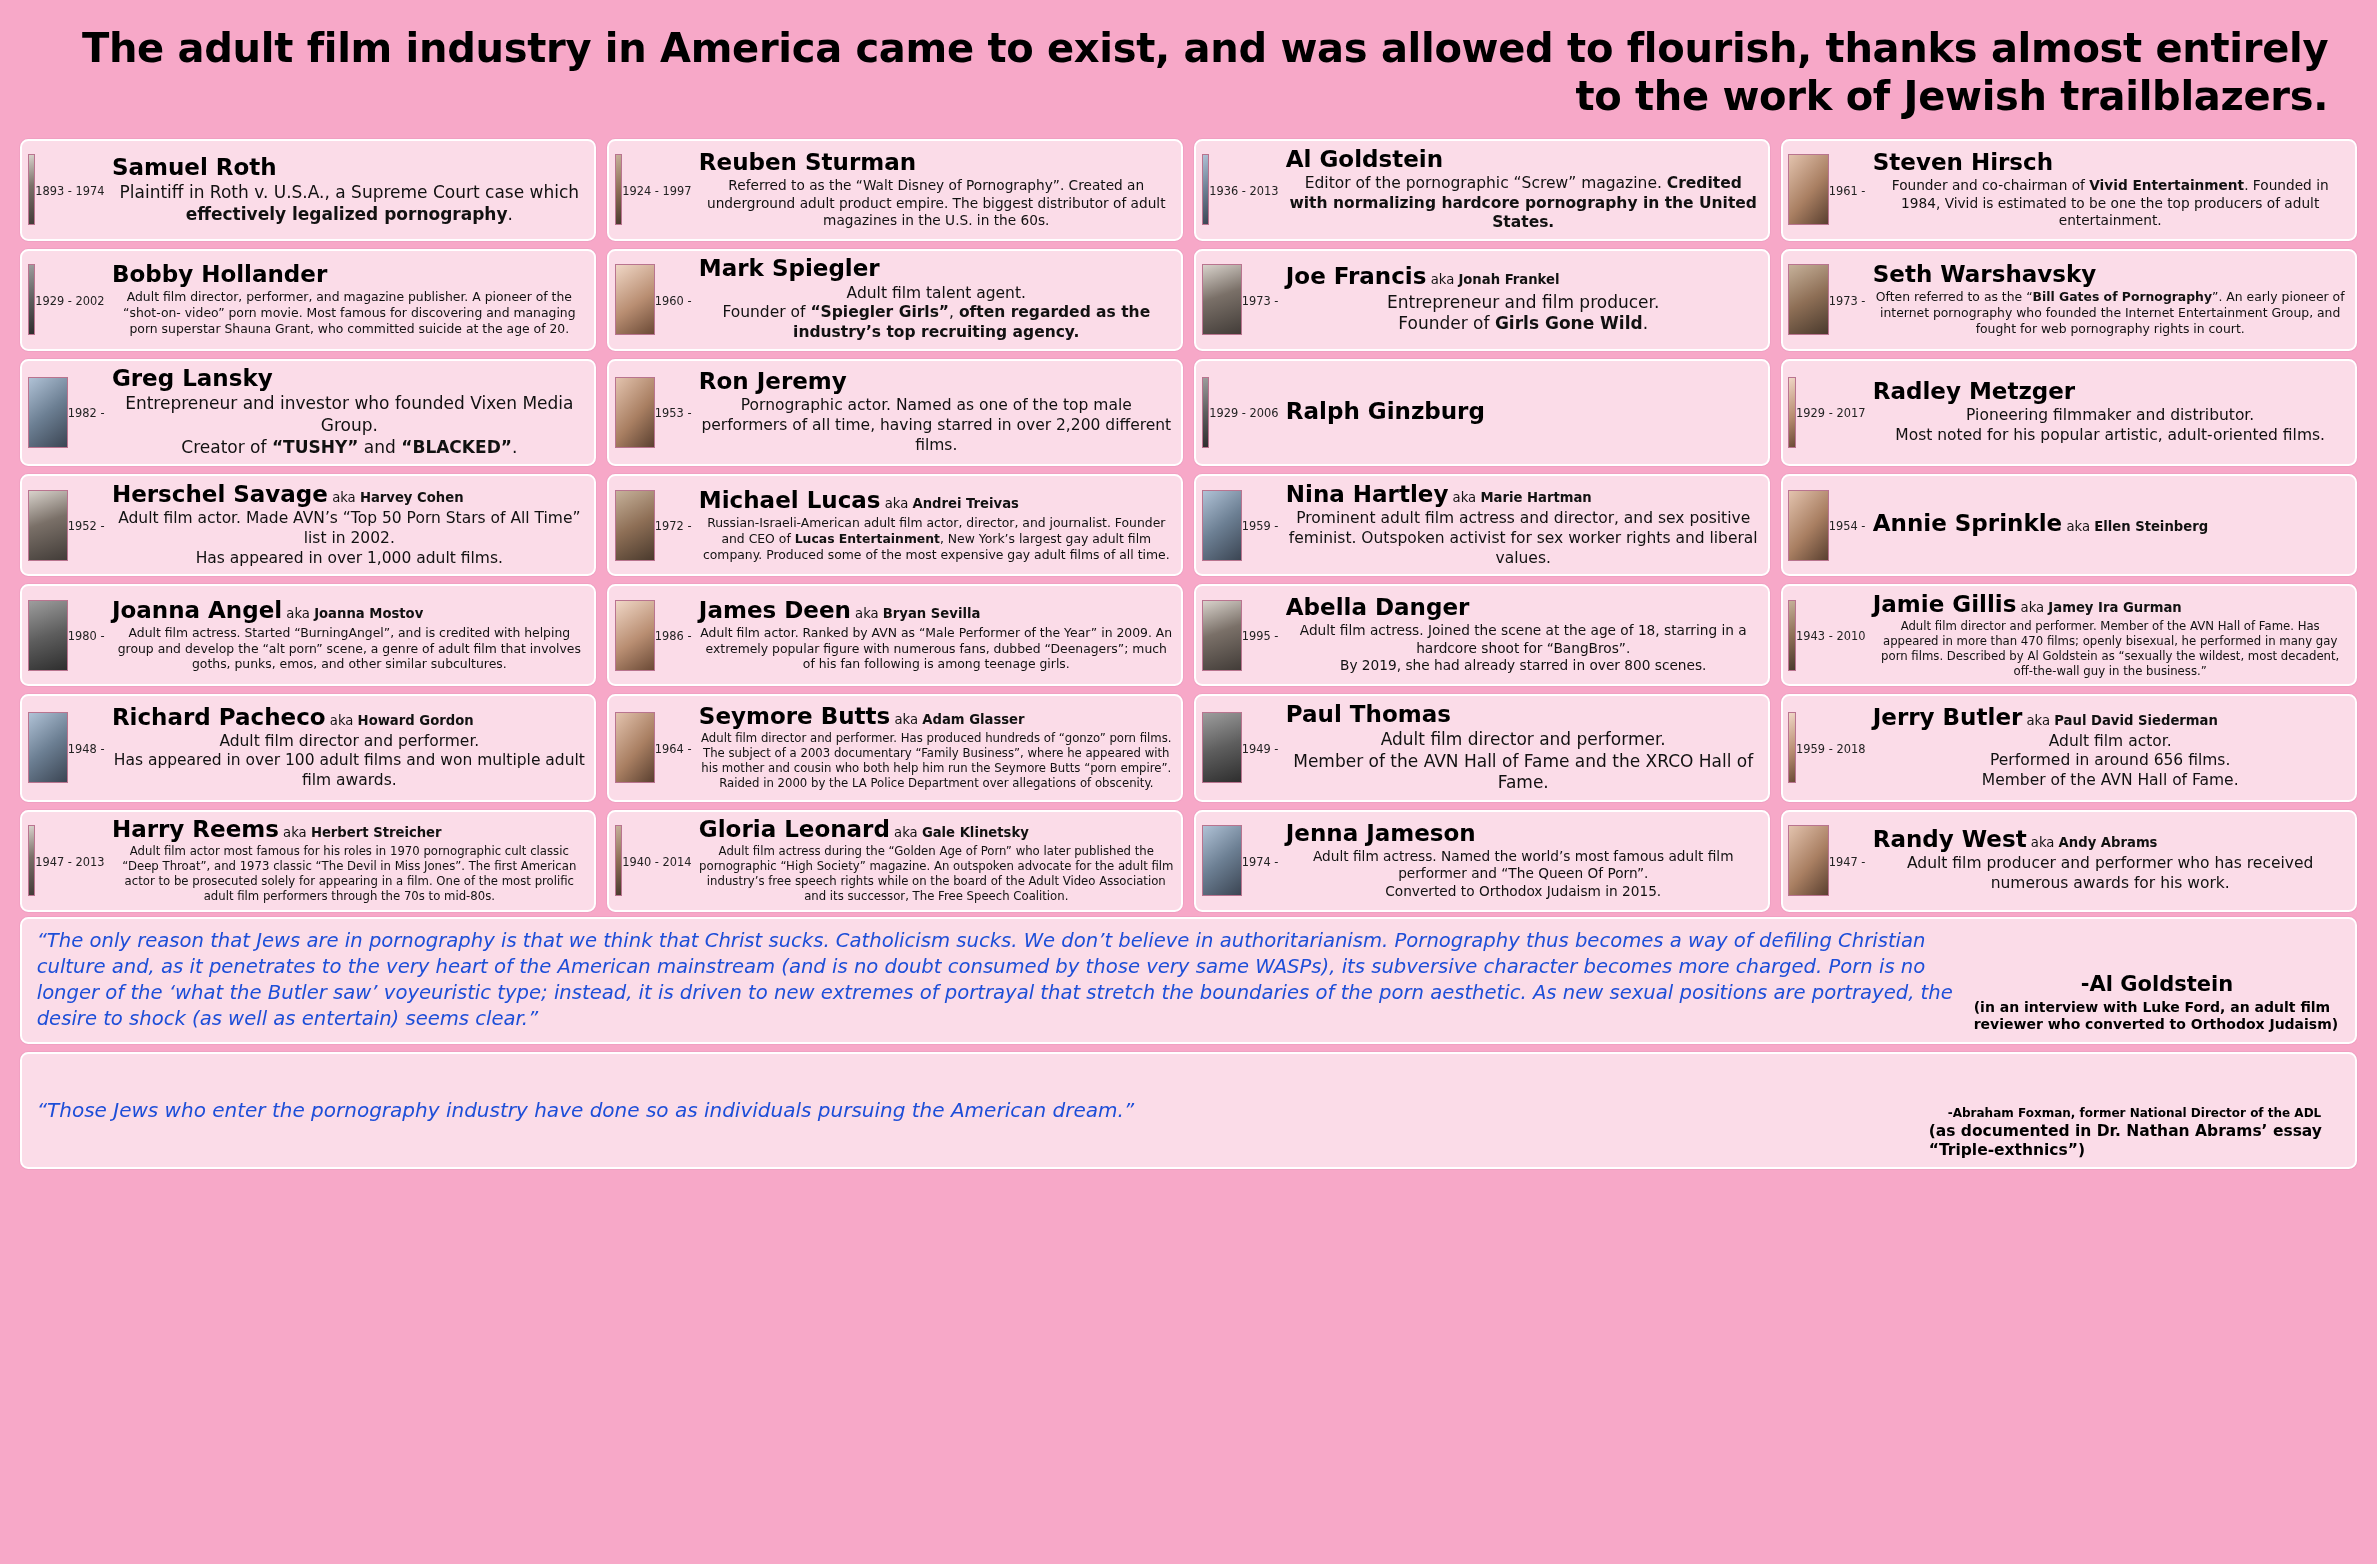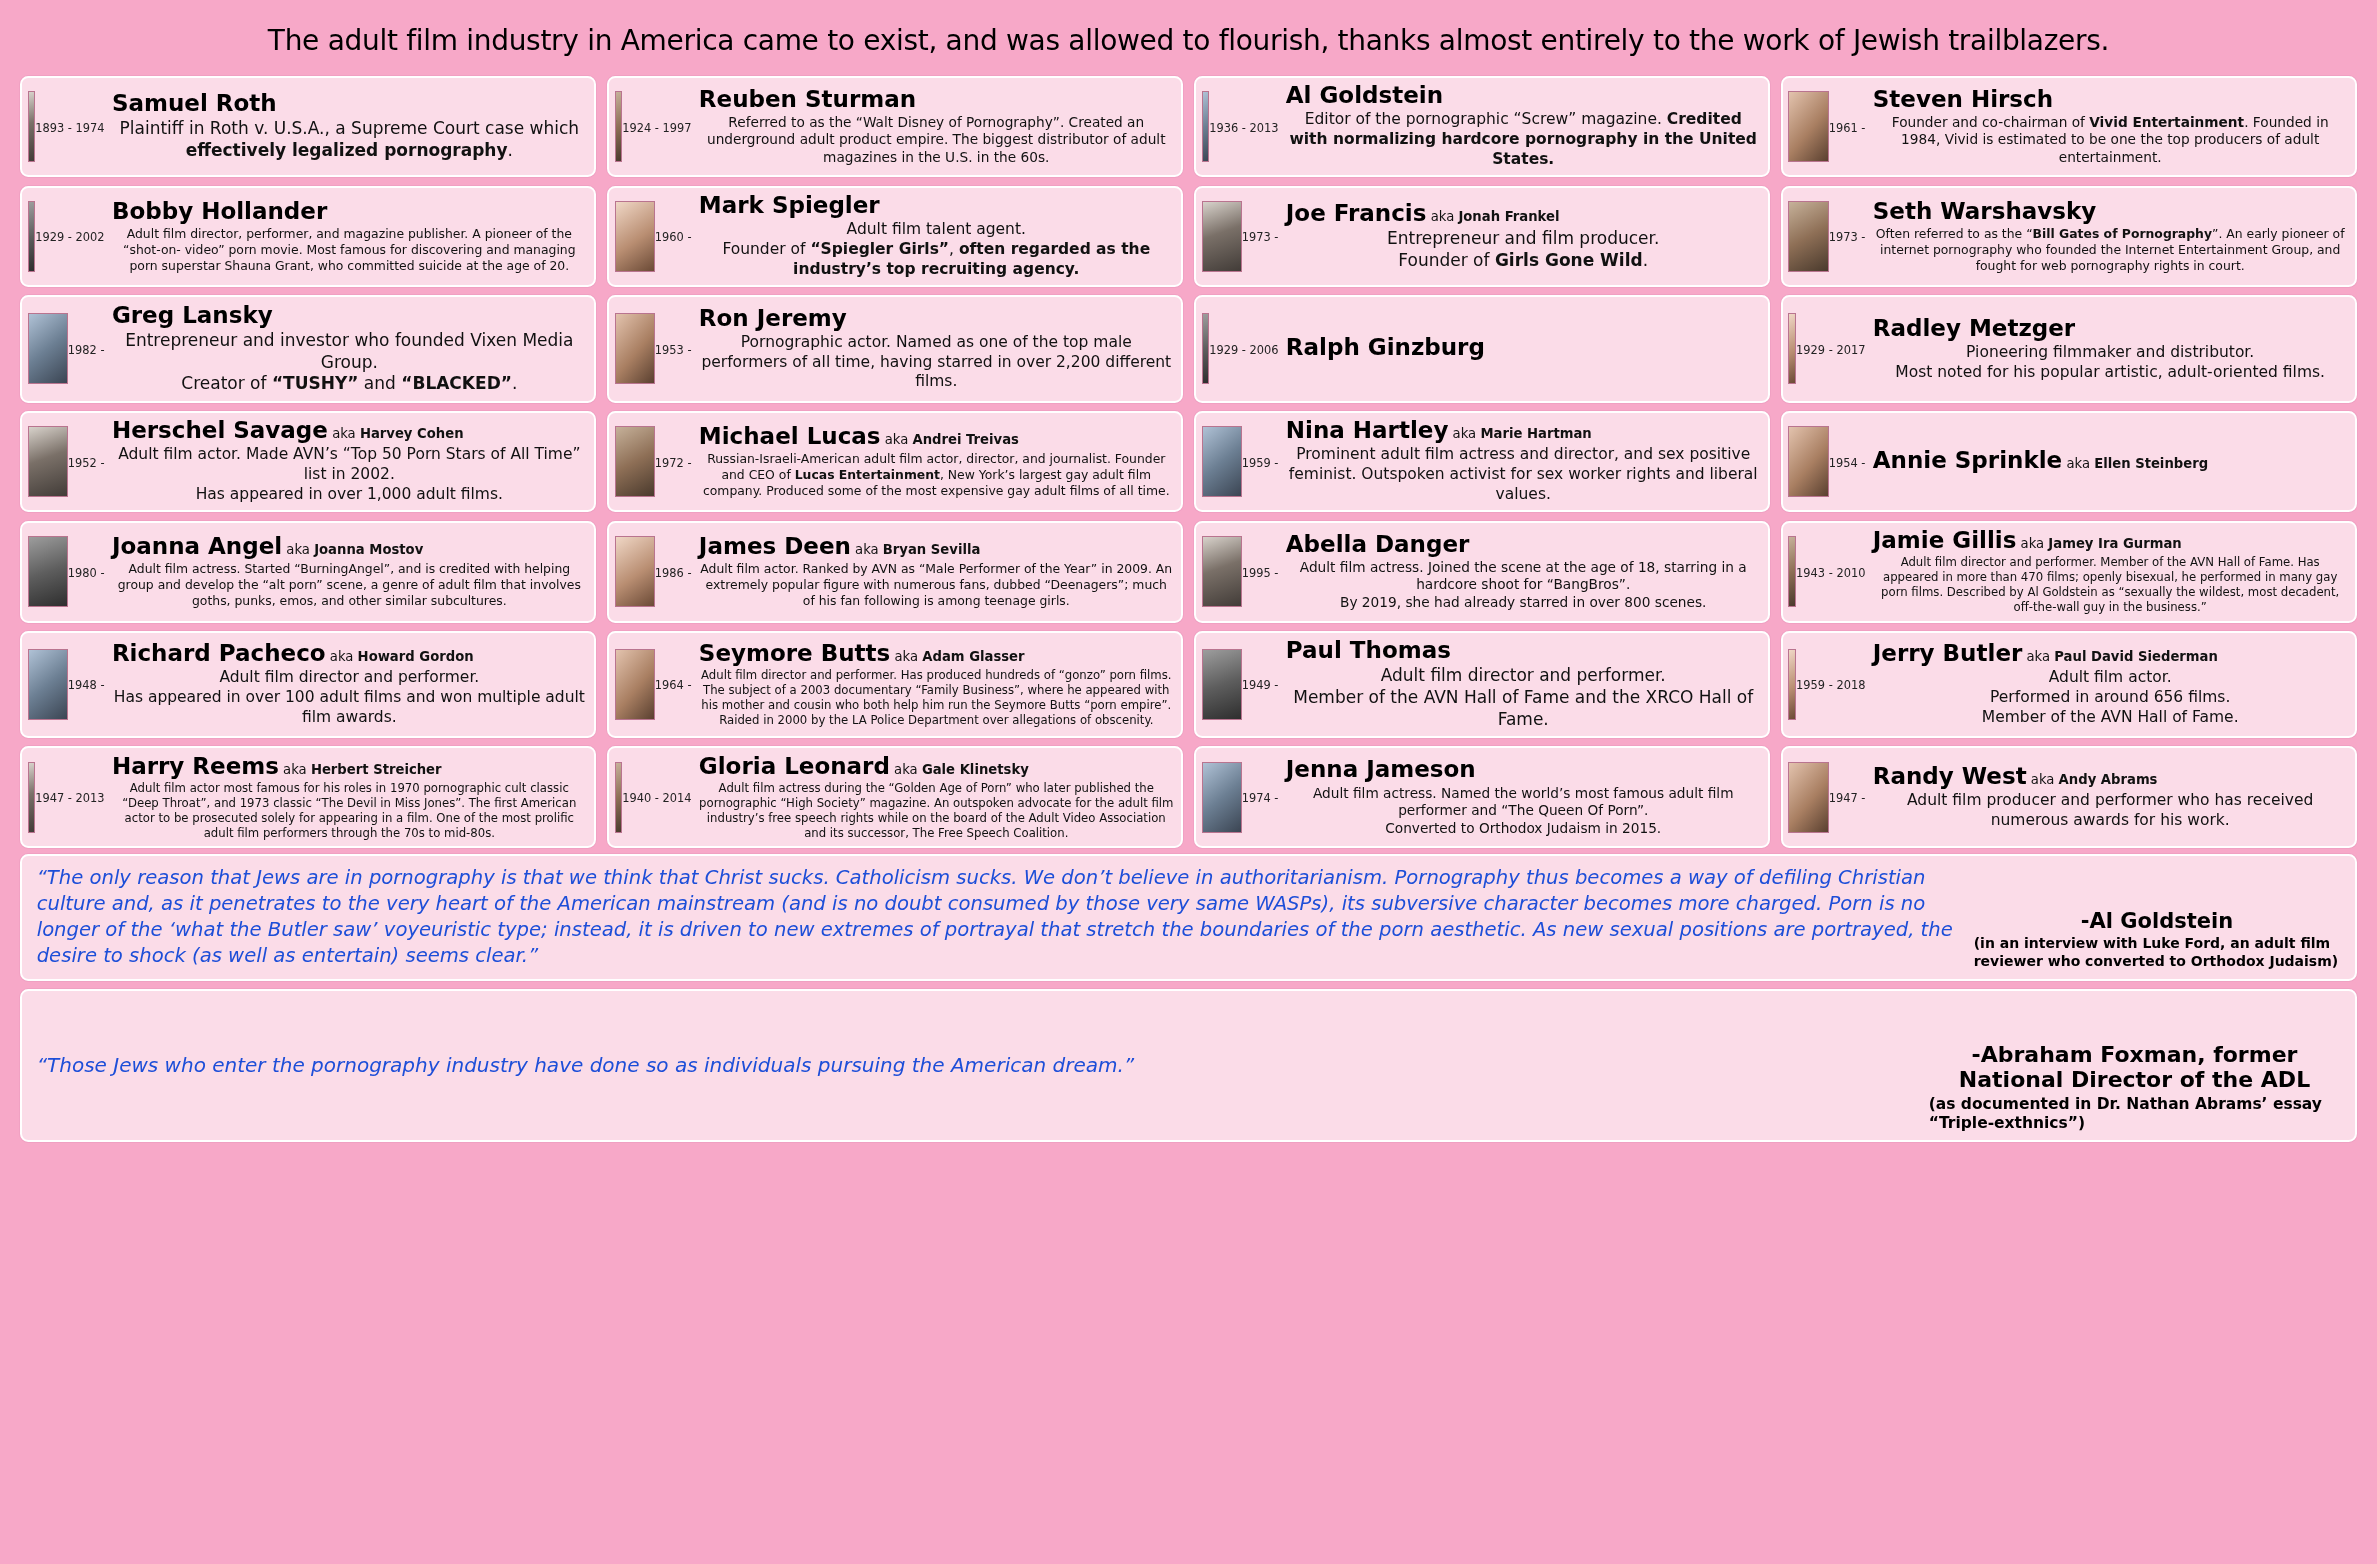--- a/index.html
+++ b/index.html
@@ -16,24 +16,24 @@
   .page {
     width: 2377px;
     height: 1564px;
     background: #f7a8c8;
     box-sizing: border-box;
     padding: 9px 12.8px 7.3px 12.8px;
     display: flex;
     flex-direction: column;
   }
   .headline {
-    text-align: center;
+    text-align: right;
     color: #000;
-    font-weight: normal;
-    font-size: 28px;
+    font-weight: bold;
+    font-size: 40px;
     line-height: 1.22;
     letter-spacing: -0.3px;
     padding: 14.6px 36px 18px 36px;
   }
   .grid {
     display: grid;
     grid-template-columns: repeat(4, 1fr);
     gap: 8.2px 11px;
     padding: 0 7.3px;
   }
@@ -152,21 +152,21 @@
     text-align: left;
     line-height: 1.22;
   }
   .quote-box.second {
     align-items: center;
     padding: 7.3px 14.6px;
     margin-bottom: 0;
   }
   .quote-box.second .quote-text { font-size: 20px; }
   .quote-box.second .attrib { width: 428px; }
-  .quote-box.second .attrib-name { font-size: 22px; text-align: center; }
+  .quote-box.second .attrib-name { font-size: 12px; text-align: center; }
   .quote-box.second .attrib-sub { font-size: 15.5px; }
   b { font-weight: bold; }
 </style>
 </head>
 <body>
 
 <div class="page">
 
   <div class="headline">The adult film industry in America came to exist, and was allowed to flourish, thanks almost entirely to the work of Jewish trailblazers.</div>
 

